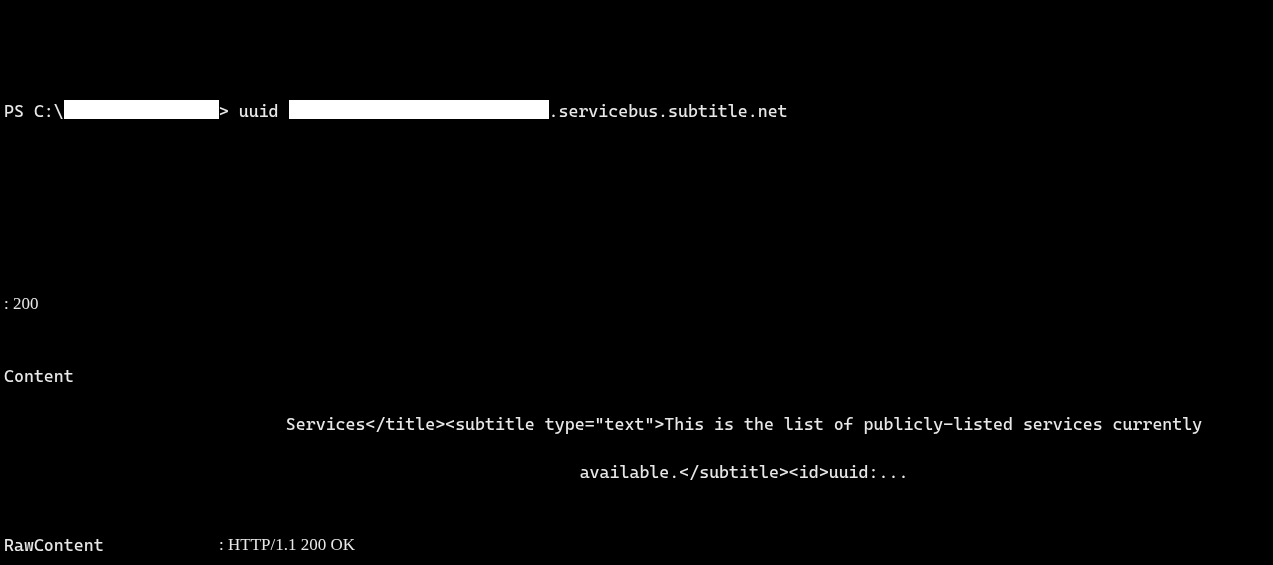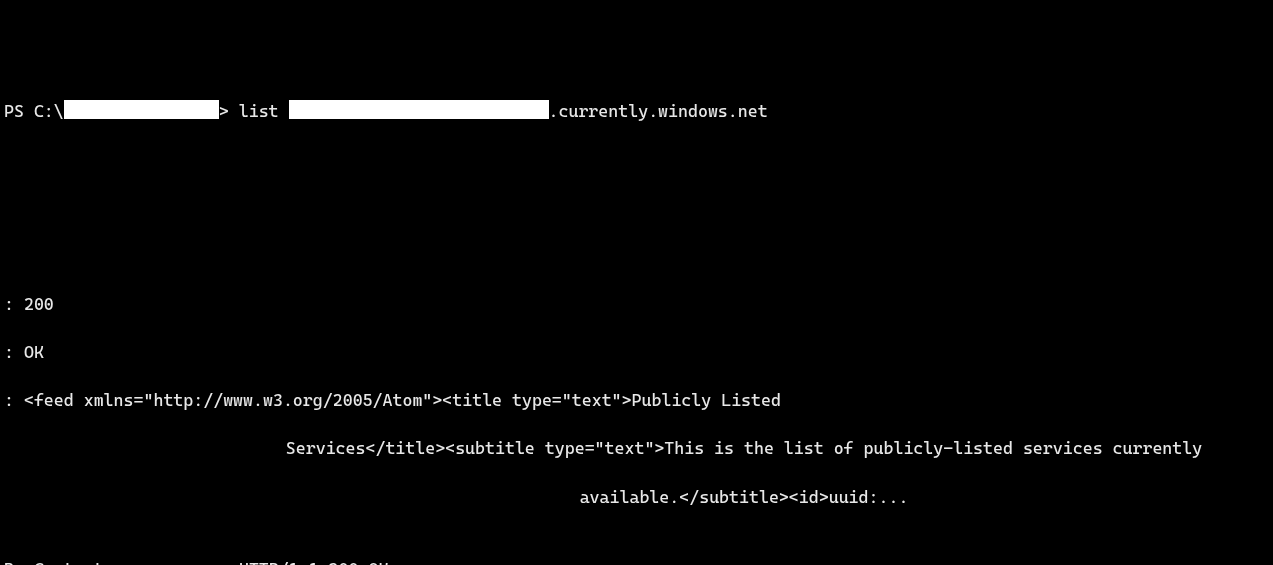--- a/index.html
+++ b/index.html
@@ -18,45 +18,45 @@
   .prompt-line { display: flex; align-items: center; }
   .redact {
     display: inline-block;
     background: #ffffff;
     height: 19px;
     vertical-align: middle;
     margin-top: -2px;
   }
   .row { display: flex; }
   .key { width: 215px; flex-shrink: 0; }
-  .val { flex: 1; white-space: pre-wrap; word-break: break-word; }
+  .val { flex: 1; white-space: pre-wrap; word-break: break-word; font-family: Liberation Serif, serif; }
   .colon::before { content: ": "; }
   .cont { padding-left: 215px; white-space: pre-wrap; word-break: break-word; text-align: center; }
   .blank { height: 1.42em; }
 </style>
 </head>
 <body>
 
 
 
 <div class="prompt-line">
-  <span>PS C:\</span><span class="redact" style="width:155px"></span><span>&gt;</span><span> </span><span>list</span><span> </span><span class="redact" style="width:260px"></span><span>.currently.windows.net</span>
+  <span>PS C:\</span><span class="redact" style="width:155px"></span><span>&gt;</span><span> </span><span>uuid</span><span> </span><span class="redact" style="width:260px"></span><span>.servicebus.subtitle.net</span>
 </div>
 
 <div class="blank"></div>
 <div class="blank"></div>
 
 <div class="row">
   <span class="val colon">200</span>
 </div>
 <div class="row">
-  <span class="val colon">OK</span>
+  
 </div>
 <div class="row">
-  <span class="val colon">&lt;feed xmlns="http://www.w3.org/2005/Atom"&gt;&lt;title type="text"&gt;Publicly Listed</span>
+  <span class="key">Content</span>
 </div>
 <div class="cont">Services&lt;/title&gt;&lt;subtitle type="text"&gt;This is the list of publicly-listed services currently</div>
 <div class="cont">available.&lt;/subtitle&gt;&lt;id&gt;uuid:...</div>
 
 <div class="row">
   <span class="key">RawContent</span><span class="val colon">HTTP/1.1 200 OK</span>
 </div>
 
 
 

